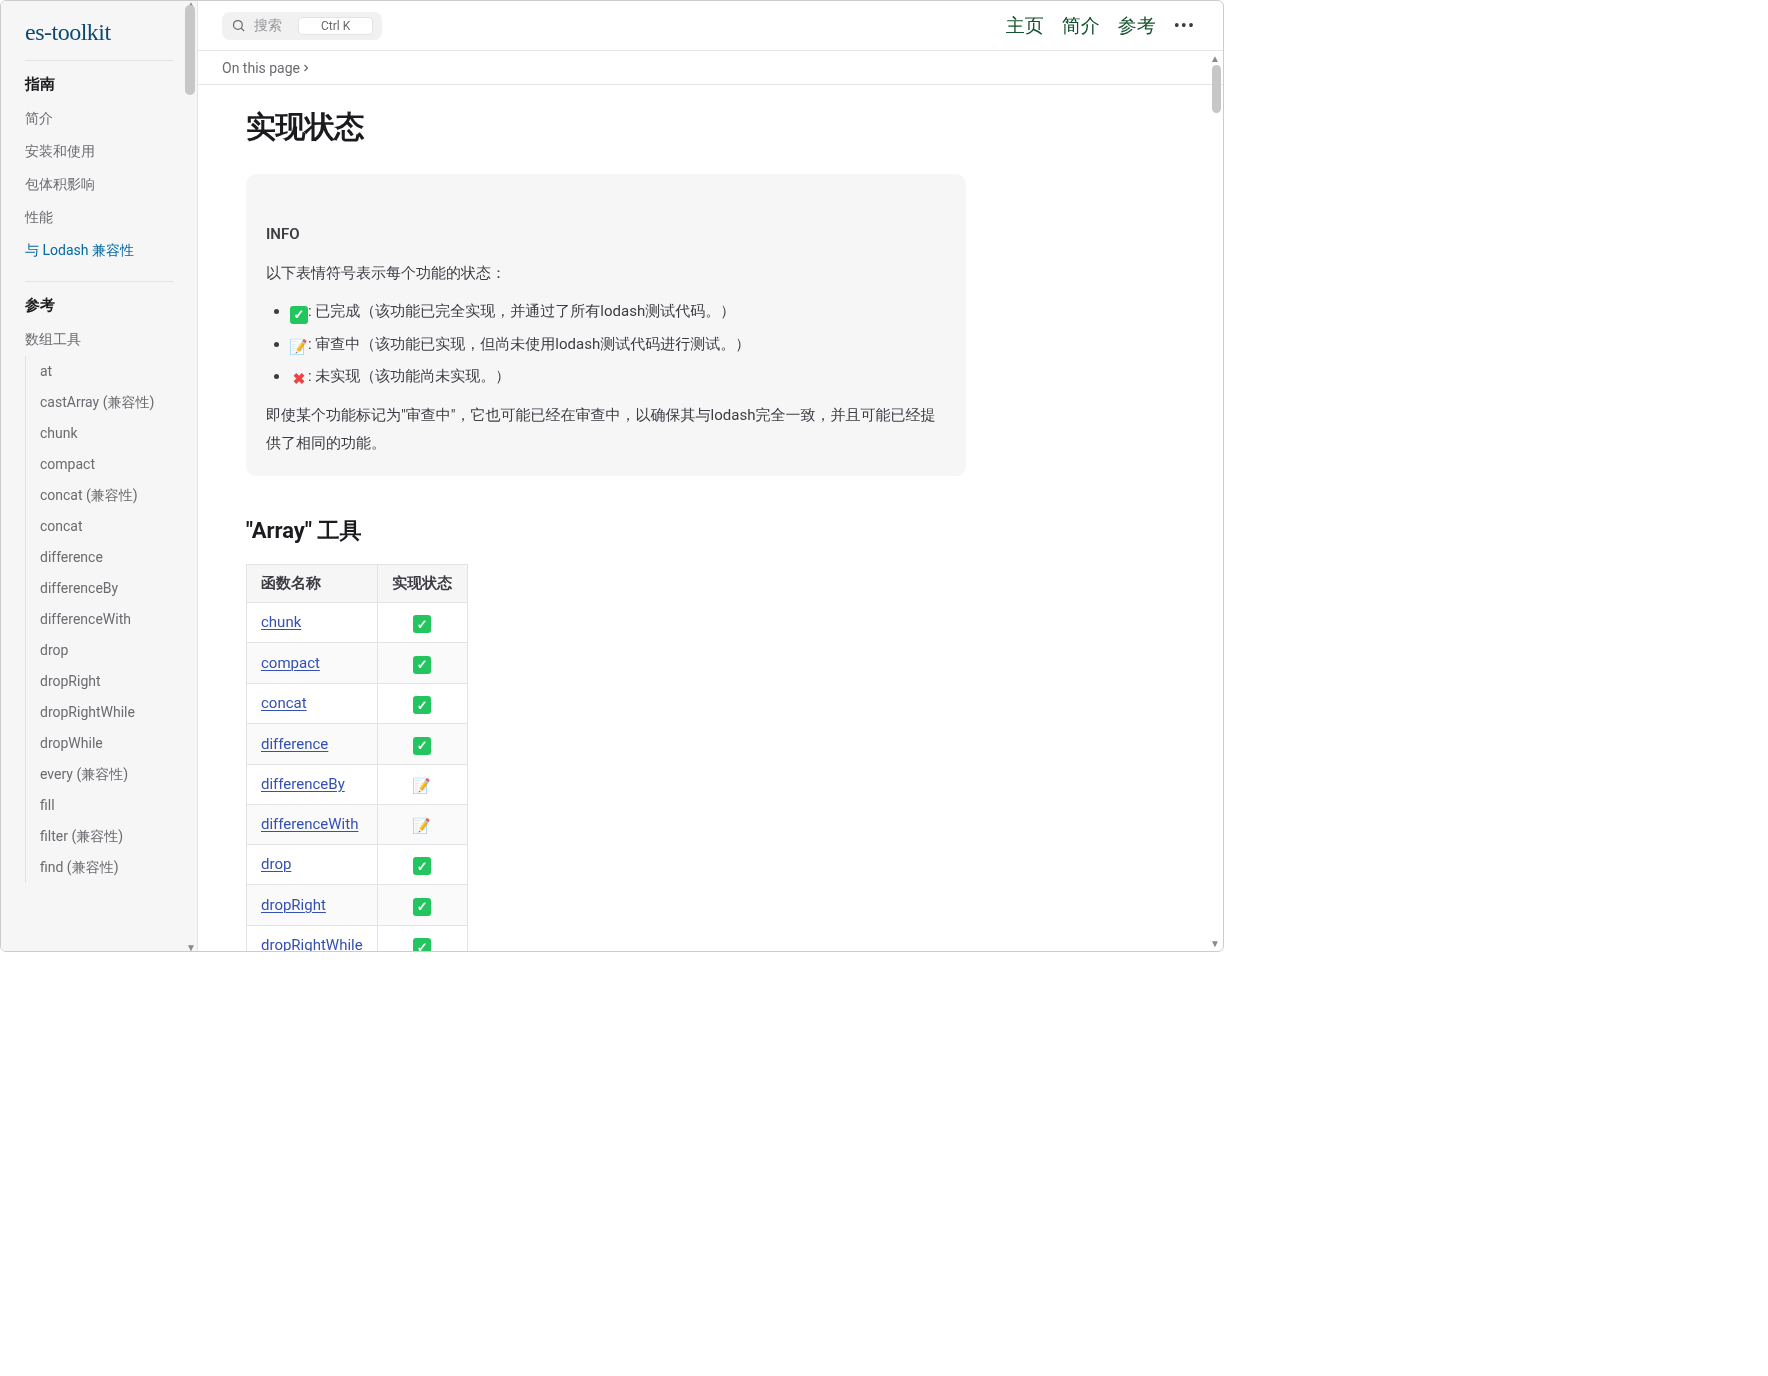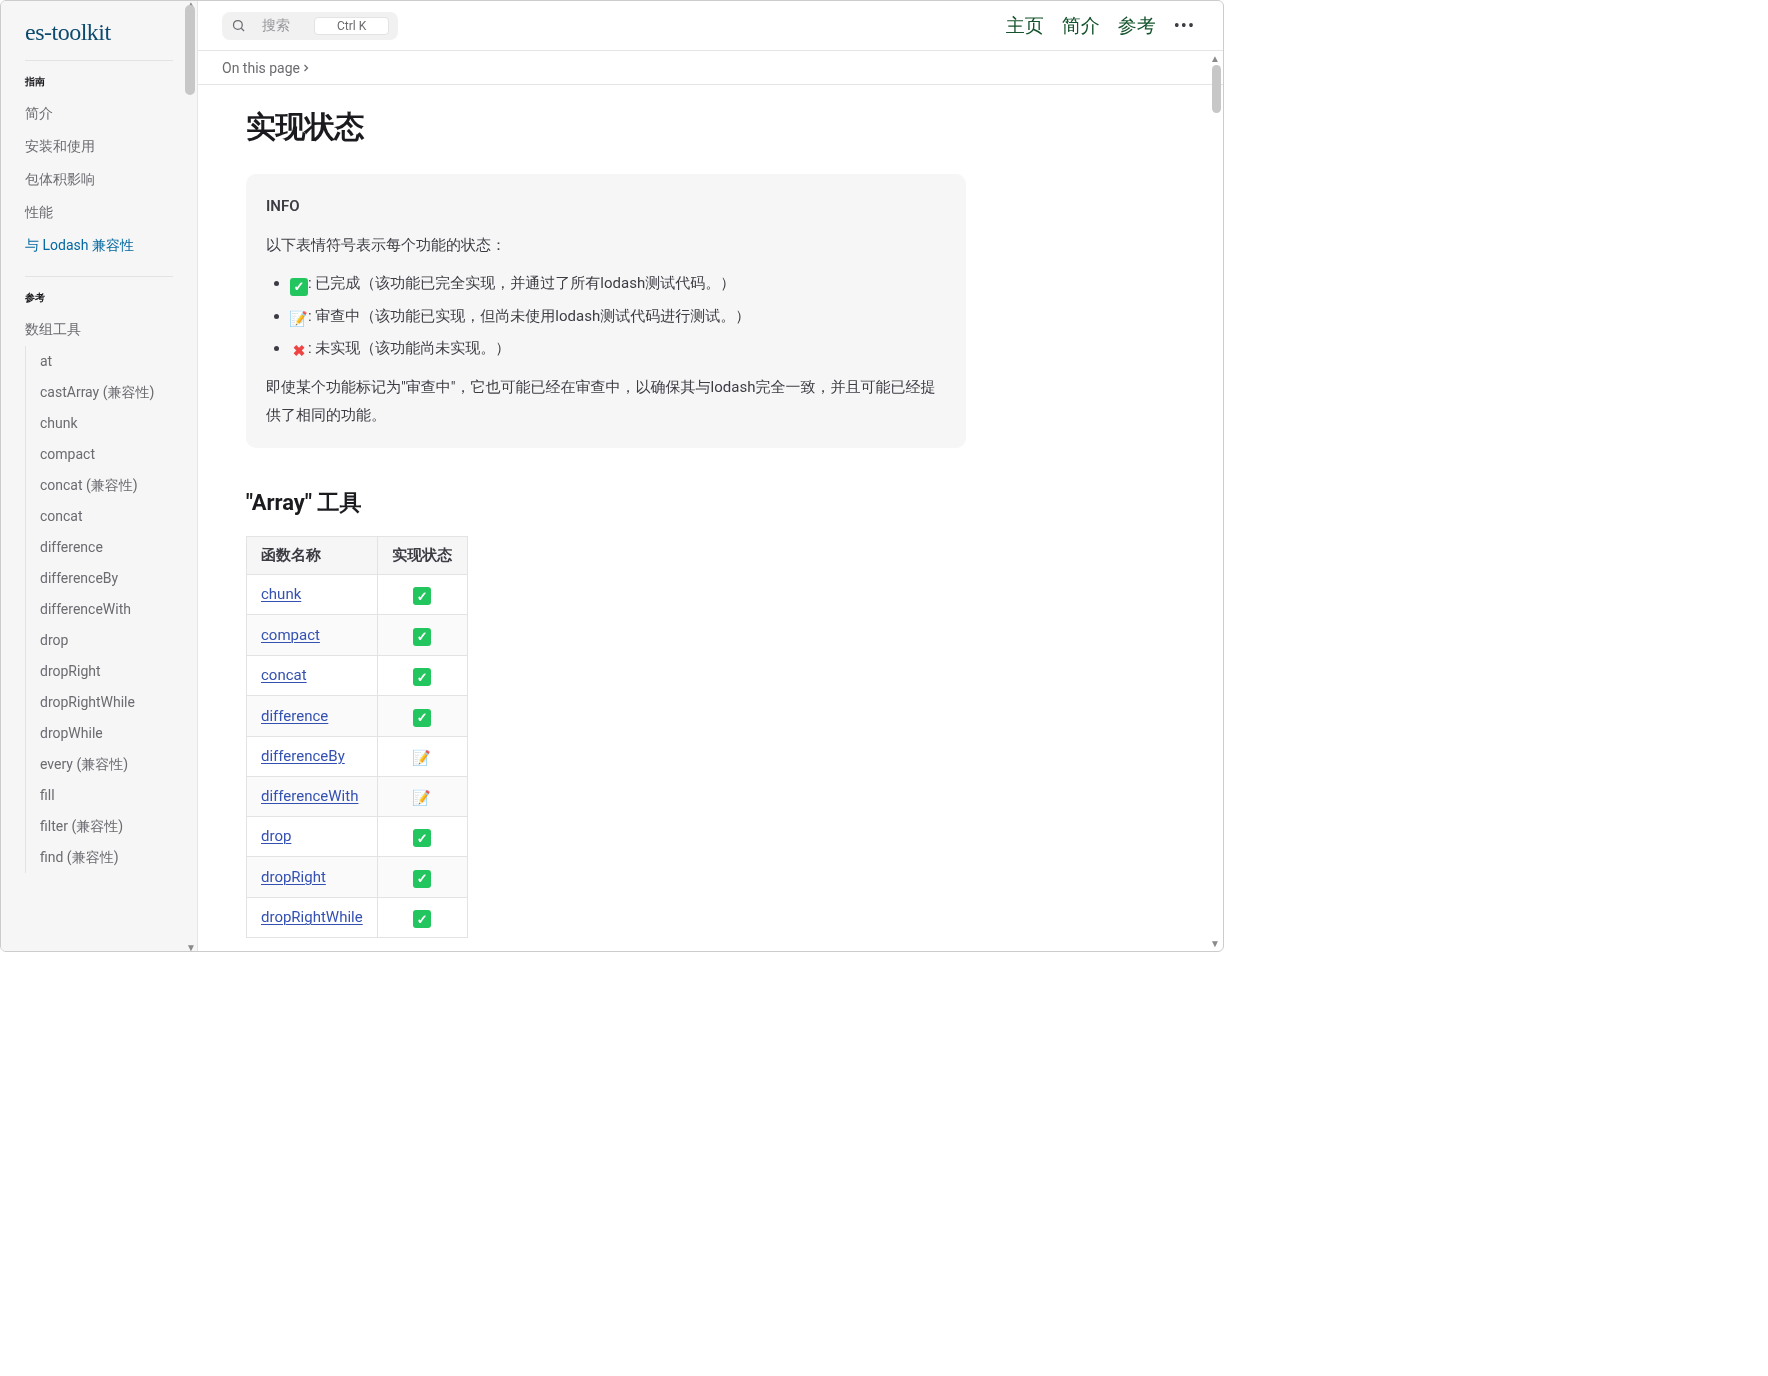--- a/index.html
+++ b/index.html
@@ -36,21 +36,21 @@
     letter-spacing: -0.5px;
     color: #0c4a6e;
     margin-bottom: 14px;
   }
   .sidebar hr {
     border: none;
     border-top: 1px solid #e3e3e5;
     margin: 14px 0;
   }
   .nav-heading {
-    font-size: 10px;
+    font-size: 15px;
     font-weight: 700;
     color: #1b1b1f;
     margin-bottom: 8px;
     margin-top: 4px;
   }
   .nav-group { margin-bottom: 10px; }
   .nav-link {
     display: block;
     padding: 6px 0;
     color: #6b6b70;
@@ -88,21 +88,21 @@
     border-bottom: 1px solid #e5e5e6;
     gap: 18px;
   }
   .searchbox {
     display: inline-flex;
     align-items: center;
     background: #f1f1f2;
     border-radius: 8px;
     padding: 5px 9px;
     color: #6b6b70;
-    gap: 16px;
+    gap: 8px;
     cursor: pointer;
   }
   .searchbox svg { width: 15px; height: 15px; }
   .search-label { font-size: 14px; color:#98989d; }
   .kbd {
     font-size: 12px;
     color: #6b6b70;
     background: #fff;
     border: 1px solid #e3e3e5;
     border-radius: 4px;
@@ -148,21 +148,21 @@
     margin: 40px 0 18px 0;
   }
   .info-box {
     background: #f6f6f7;
     border-radius: 10px;
     padding: 18px 20px;
     margin-bottom: 10px;
     color: #3c3c43;
     line-height: 1.9;
   }
-  .info-title { font-weight: 600; margin-bottom: 10px; }
+  .info-title { font-weight: 600; margin-bottom: 10px; margin-top: 28px; }
   .info-box ul { padding-left: 24px; margin: 10px 0; }
   .info-box li { margin: 4px 0; }
   .emoji {
     display: inline-flex; width:18px; height:18px; vertical-align:-3px;
     align-items: center; justify-content: center; border-radius:3px;
     font-size:13px; font-weight:700;
   }
   .emoji.check { background:#22c55e; color:#fff; }
   .emoji.review { color:#d97706; font-size:15px; }
   .emoji.cross { color:#ef4444; font-size:15px; }

